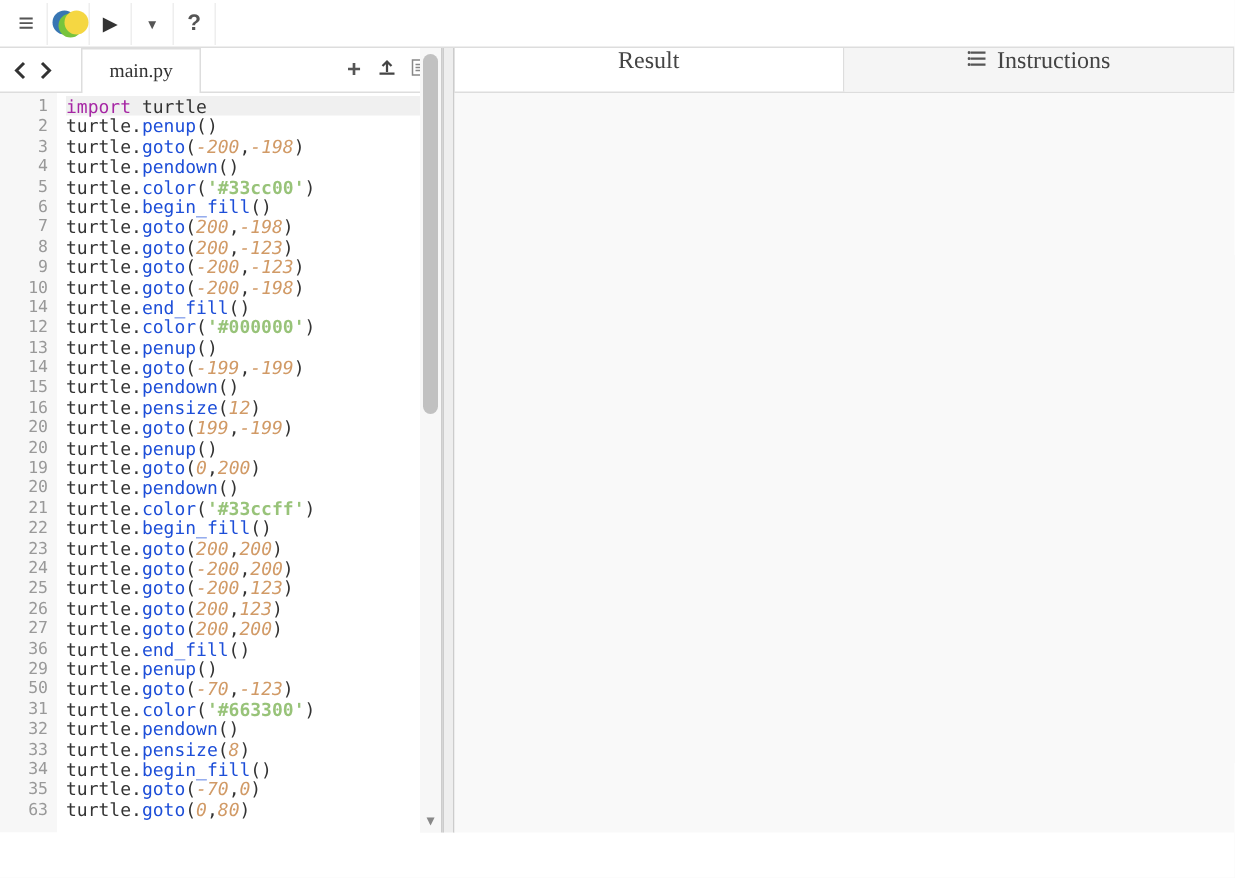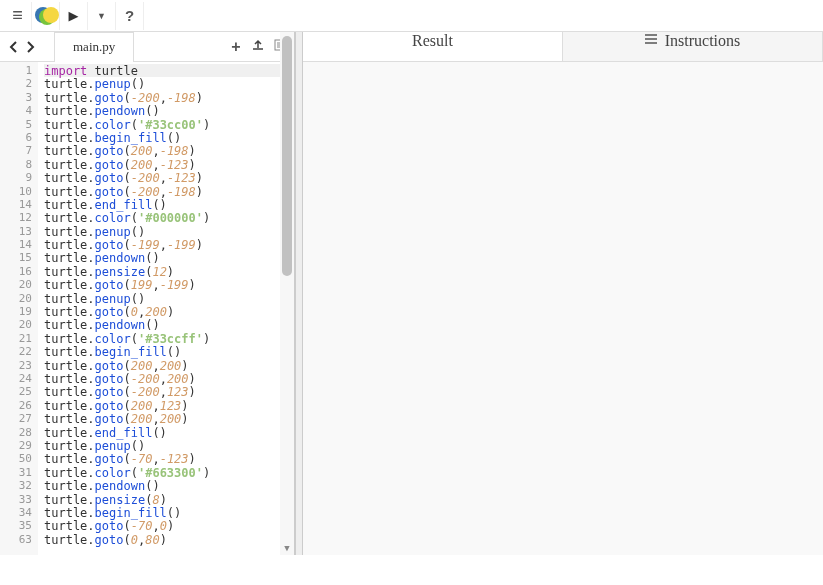--- a/index.html
+++ b/index.html
@@ -132,21 +132,21 @@
           <div class="gutter-line">20</div>
           <div class="gutter-line">19</div>
           <div class="gutter-line">20</div>
           <div class="gutter-line">21</div>
           <div class="gutter-line">22</div>
           <div class="gutter-line">23</div>
           <div class="gutter-line">24</div>
           <div class="gutter-line">25</div>
           <div class="gutter-line">26</div>
           <div class="gutter-line">27</div>
-          <div class="gutter-line">28</div>
+          <div class="gutter-line">36</div>
           <div class="gutter-line">29</div>
           <div class="gutter-line">50</div>
           <div class="gutter-line">31</div>
           <div class="gutter-line">32</div>
           <div class="gutter-line">33</div>
           <div class="gutter-line">34</div>
           <div class="gutter-line">35</div>
           <div class="gutter-line">63</div>
         </div>
       <div class="code" id="code"><div class="code-line cursor-line"><span class="import-kw">import</span><span> turtle</span></div><div class="code-line"><span>turtle</span><span class="dot">.</span><span class="func">penup</span><span class="paren">()</span></div><div class="code-line"><span>turtle</span><span class="dot">.</span><span class="func">goto</span><span class="paren">(</span><span class="num">-200</span><span>,</span><span class="num">-198</span><span class="paren">)</span></div><div class="code-line"><span>turtle</span><span class="dot">.</span><span class="func">pendown</span><span class="paren">()</span></div><div class="code-line"><span>turtle</span><span class="dot">.</span><span class="func">color</span><span class="paren">(</span><span class="str">'#33cc00'</span><span class="paren">)</span></div><div class="code-line"><span>turtle</span><span class="dot">.</span><span class="func">begin_fill</span><span class="paren">()</span></div><div class="code-line"><span>turtle</span><span class="dot">.</span><span class="func">goto</span><span class="paren">(</span><span class="num">200</span><span>,</span><span class="num">-198</span><span class="paren">)</span></div><div class="code-line"><span>turtle</span><span class="dot">.</span><span class="func">goto</span><span class="paren">(</span><span class="num">200</span><span>,</span><span class="num">-123</span><span class="paren">)</span></div><div class="code-line"><span>turtle</span><span class="dot">.</span><span class="func">goto</span><span class="paren">(</span><span class="num">-200</span><span>,</span><span class="num">-123</span><span class="paren">)</span></div><div class="code-line"><span>turtle</span><span class="dot">.</span><span class="func">goto</span><span class="paren">(</span><span class="num">-200</span><span>,</span><span class="num">-198</span><span class="paren">)</span></div><div class="code-line"><span>turtle</span><span class="dot">.</span><span class="func">end_fill</span><span class="paren">()</span></div><div class="code-line"><span>turtle</span><span class="dot">.</span><span class="func">color</span><span class="paren">(</span><span class="str">'#000000'</span><span class="paren">)</span></div><div class="code-line"><span>turtle</span><span class="dot">.</span><span class="func">penup</span><span class="paren">()</span></div><div class="code-line"><span>turtle</span><span class="dot">.</span><span class="func">goto</span><span class="paren">(</span><span class="num">-199</span><span>,</span><span class="num">-199</span><span class="paren">)</span></div><div class="code-line"><span>turtle</span><span class="dot">.</span><span class="func">pendown</span><span class="paren">()</span></div><div class="code-line"><span>turtle</span><span class="dot">.</span><span class="func">pensize</span><span class="paren">(</span><span class="num">12</span><span class="paren">)</span></div><div class="code-line"><span>turtle</span><span class="dot">.</span><span class="func">goto</span><span class="paren">(</span><span class="num">199</span><span>,</span><span class="num">-199</span><span class="paren">)</span></div><div class="code-line"><span>turtle</span><span class="dot">.</span><span class="func">penup</span><span class="paren">()</span></div><div class="code-line"><span>turtle</span><span class="dot">.</span><span class="func">goto</span><span class="paren">(</span><span class="num">0</span><span>,</span><span class="num">200</span><span class="paren">)</span></div><div class="code-line"><span>turtle</span><span class="dot">.</span><span class="func">pendown</span><span class="paren">()</span></div><div class="code-line"><span>turtle</span><span class="dot">.</span><span class="func">color</span><span class="paren">(</span><span class="str">'#33ccff'</span><span class="paren">)</span></div><div class="code-line"><span>turtle</span><span class="dot">.</span><span class="func">begin_fill</span><span class="paren">()</span></div><div class="code-line"><span>turtle</span><span class="dot">.</span><span class="func">goto</span><span class="paren">(</span><span class="num">200</span><span>,</span><span class="num">200</span><span class="paren">)</span></div><div class="code-line"><span>turtle</span><span class="dot">.</span><span class="func">goto</span><span class="paren">(</span><span class="num">-200</span><span>,</span><span class="num">200</span><span class="paren">)</span></div><div class="code-line"><span>turtle</span><span class="dot">.</span><span class="func">goto</span><span class="paren">(</span><span class="num">-200</span><span>,</span><span class="num">123</span><span class="paren">)</span></div><div class="code-line"><span>turtle</span><span class="dot">.</span><span class="func">goto</span><span class="paren">(</span><span class="num">200</span><span>,</span><span class="num">123</span><span class="paren">)</span></div><div class="code-line"><span>turtle</span><span class="dot">.</span><span class="func">goto</span><span class="paren">(</span><span class="num">200</span><span>,</span><span class="num">200</span><span class="paren">)</span></div><div class="code-line"><span>turtle</span><span class="dot">.</span><span class="func">end_fill</span><span class="paren">()</span></div><div class="code-line"><span>turtle</span><span class="dot">.</span><span class="func">penup</span><span class="paren">()</span></div><div class="code-line"><span>turtle</span><span class="dot">.</span><span class="func">goto</span><span class="paren">(</span><span class="num">-70</span><span>,</span><span class="num">-123</span><span class="paren">)</span></div><div class="code-line"><span>turtle</span><span class="dot">.</span><span class="func">color</span><span class="paren">(</span><span class="str">'#663300'</span><span class="paren">)</span></div><div class="code-line"><span>turtle</span><span class="dot">.</span><span class="func">pendown</span><span class="paren">()</span></div><div class="code-line"><span>turtle</span><span class="dot">.</span><span class="func">pensize</span><span class="paren">(</span><span class="num">8</span><span class="paren">)</span></div><div class="code-line"><span>turtle</span><span class="dot">.</span><span class="func">begin_fill</span><span class="paren">()</span></div><div class="code-line"><span>turtle</span><span class="dot">.</span><span class="func">goto</span><span class="paren">(</span><span class="num">-70</span><span>,</span><span class="num">0</span><span class="paren">)</span></div><div class="code-line"><span>turtle</span><span class="dot">.</span><span class="func">goto</span><span class="paren">(</span><span class="num">0</span><span>,</span><span class="num">80</span><span class="paren">)</span></div></div>

